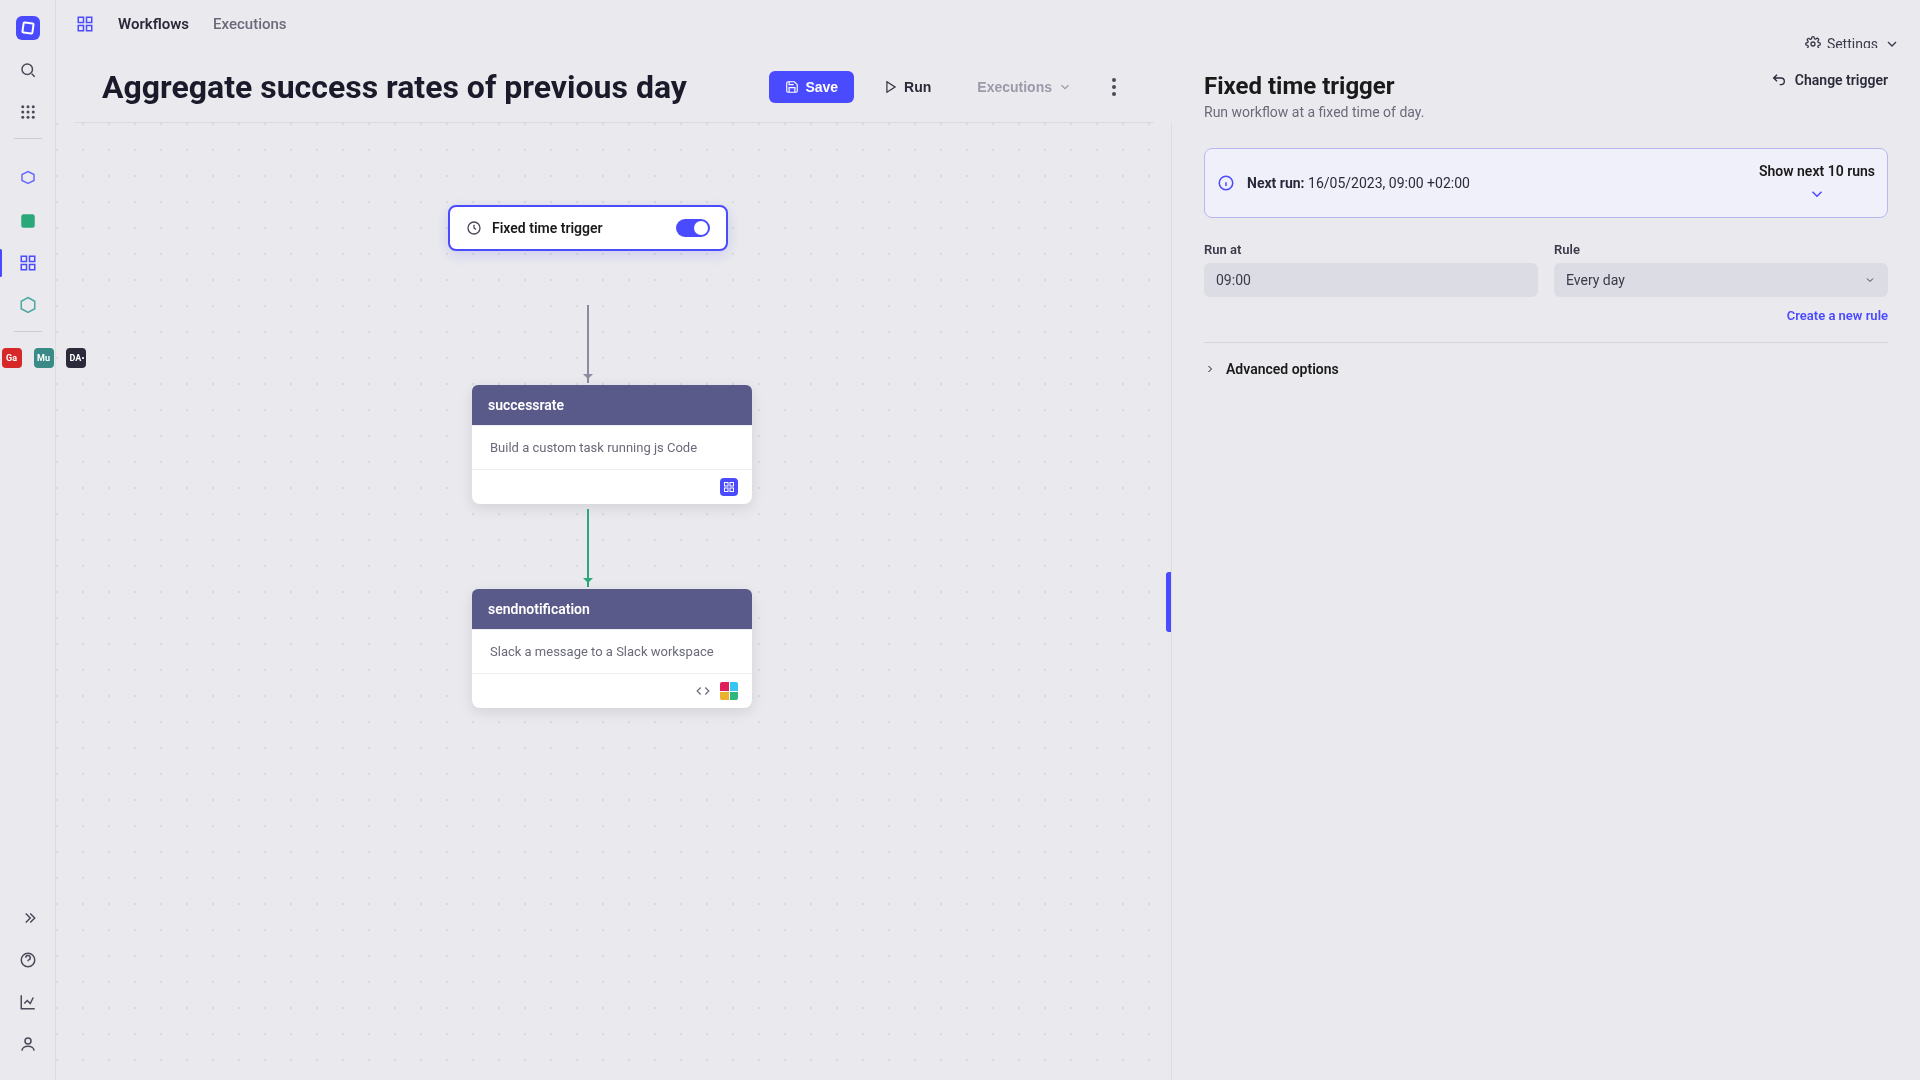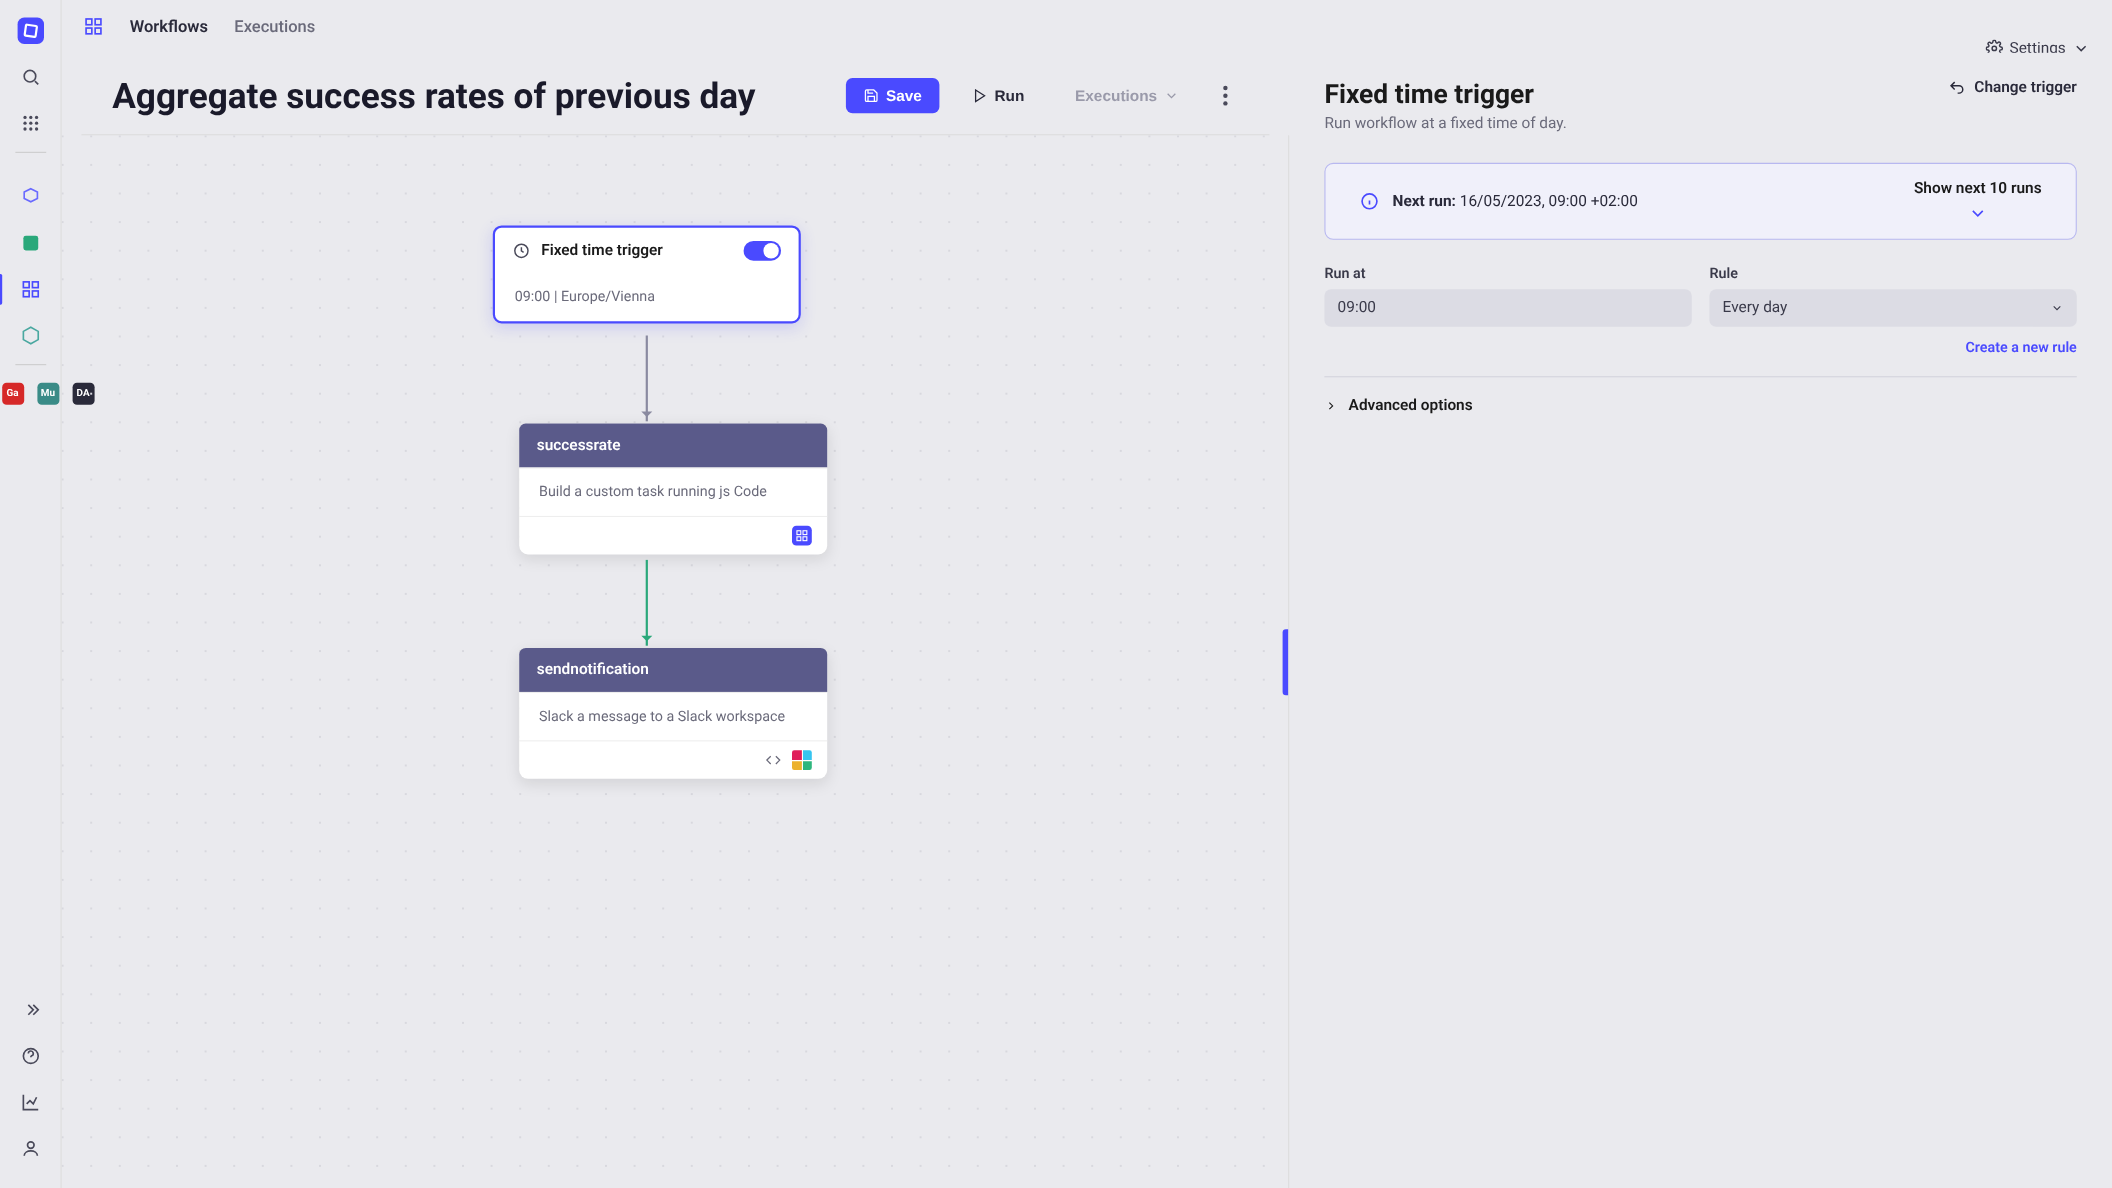--- a/index.html
+++ b/index.html
@@ -75,21 +75,21 @@
 .arrow.green::after { border-top-color: #2aa87a; }
 
 
 .side { width: 748px; background: #eaeaee; padding: 24px 32px; overflow-y: auto; }
 .side-header { display: flex; align-items: flex-start; justify-content: space-between; margin-bottom: 28px; }
 .side-title { font-size: 24px; font-weight: 700; margin-bottom: 4px; }
 .side-sub { font-size: 14px; color: #6a6a7a; }
 .change-trigger { display: flex; align-items: center; gap: 8px; font-size: 14px; font-weight: 600; cursor: pointer; color: #2a2a3a; }
 .change-trigger svg { width: 16px; height: 16px; }
 
-.info-bar { border: 1px solid #b8b8f0; background: #f0f0fa; border-radius: 8px; padding: 14px 31px; display: flex; align-items: center; gap: 12px; margin-bottom: 24px; }
+.info-bar { border: 1px solid #b8b8f0; background: #f0f0fa; border-radius: 8px; padding: 14px 12px; display: flex; align-items: center; gap: 12px; margin-bottom: 24px; }
 .info-bar svg { width: 18px; height: 18px; color: #4a4aff; flex-shrink: 0; }
 .info-label { font-size: 14px; color: #2a2a3a; }
 .info-label strong { font-weight: 700; }
 .info-action { margin-left: auto; display: flex; align-items: center; gap: 6px; font-size: 14px; font-weight: 600; cursor: pointer; flex-direction: column; }
 
 .form-row { display: flex; gap: 16px; margin-bottom: 8px; }
 .form-col { flex: 1; }
 .form-label { display: block; font-size: 13px; font-weight: 600; color: #3a3a4a; margin-bottom: 6px; }
 .form-input, .form-select { width: 100%; height: 34px; padding: 0 12px; border: none; background: #dcdce4; border-radius: 6px; font-size: 14px; color: #3a3a4a; display: flex; align-items: center; justify-content: space-between; cursor: pointer; }
 .form-select svg { width: 12px; height: 12px; }
@@ -255,21 +255,20 @@
 
             <div class="node trigger-node" style="left:392px; top:82px;">
               <div class="node-header">
                 <svg class="clock" viewBox="0 0 24 24" fill="none" stroke="currentColor" stroke-width="2">
                     <circle cx="12" cy="12" r="9"></circle>
                     <path d="M12 7v5l3 2"></path>
                   </svg>
                 <span>Fixed time trigger</span>
                 <div class="toggle"></div>
               </div>
-              <div class="node-body no-top">09:00 | Europe/Vienna</div>
             </div>
             <div class="arrow" style="left:532px; top:182px; height:78px;"></div>
 
             <div class="node" style="left:416px; top:262px;">
               <div class="node-header dark">successrate</div>
               <div class="node-body">Build a custom task running js Code</div>
               <div class="node-footer">
                 <div class="tiny-icon blue">
                     <svg viewBox="0 0 24 24" width="12" height="12" fill="none" stroke="#fff" stroke-width="2">
                       <rect x="3" y="3" width="7" height="7"></rect>

